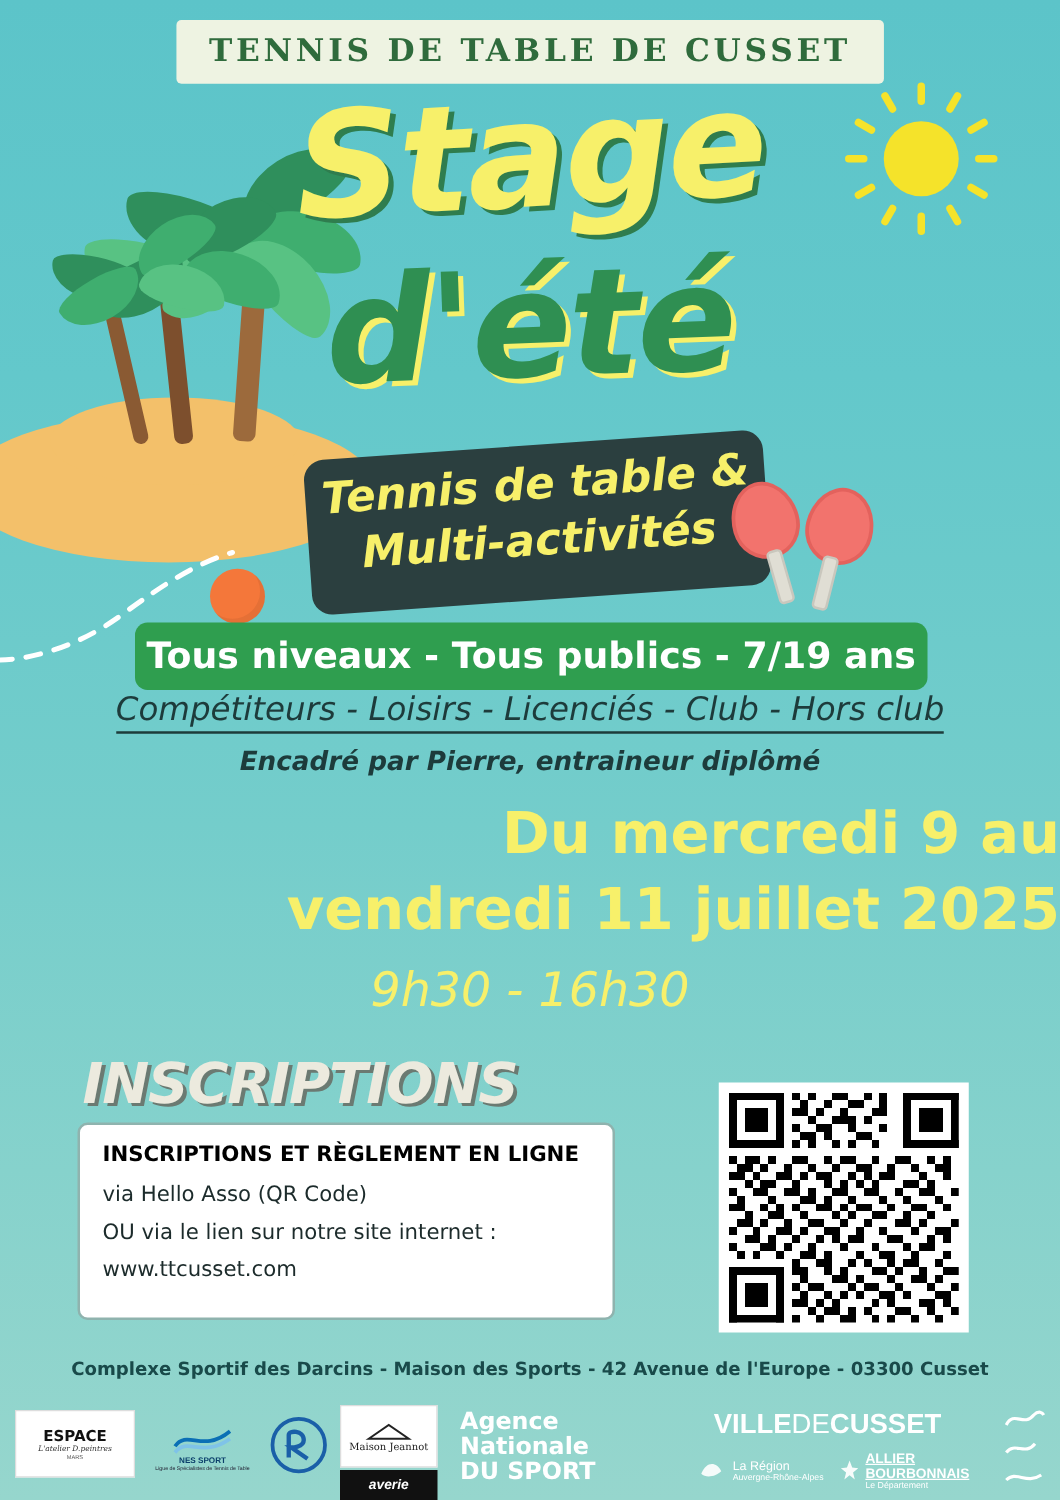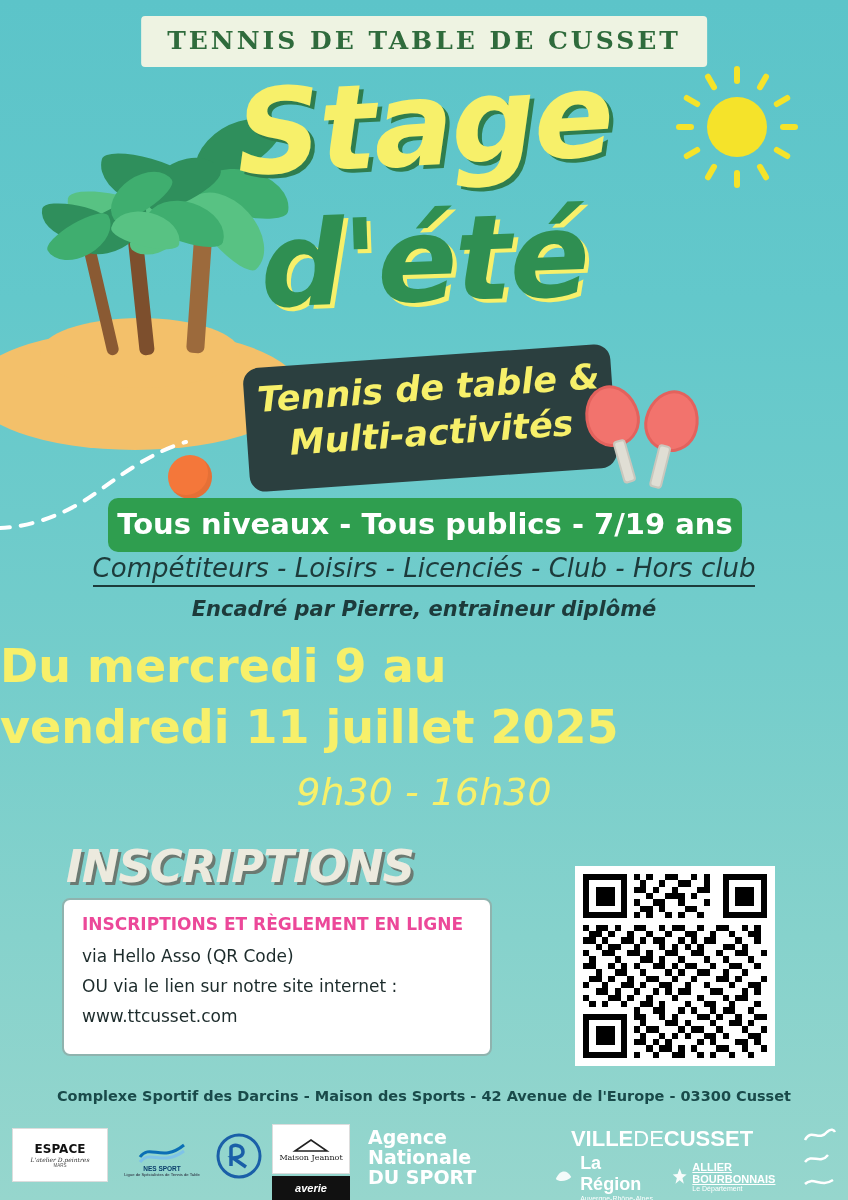--- a/index.html
+++ b/index.html
@@ -152,21 +152,21 @@
     position: absolute; width: 100%; text-align: center; z-index: 10;
     font-family: "DejaVu Sans", sans-serif;
     font-style: italic; color: #1d3b3b;
   }
   .sub1 { top: 553px; font-size: 26px; }
   .sub1 span { border-bottom: 2px solid #1d3b3b; padding-bottom: 2px; }
   .sub2 { top: 597px; font-size: 21px; font-weight: bold; }
 
   
   .dates {
-    position: absolute; top: 636px; width: 100%; text-align: left; z-index: 10;
+    position: absolute; top: 636px; width: 100%; text-align: right; z-index: 10;
     font-family: "DejaVu Sans", sans-serif;
     font-weight: bold; font-size: 46px; line-height: 1.33;
     color: #f7f06a;
   }
   .hours {
     position: absolute; top: 770px; width: 100%; text-align: center; z-index: 10;
     font-family: "DejaVu Sans", sans-serif;
     font-style: italic; font-size: 38px; color: #f7f06a;
   }
 
@@ -179,21 +179,21 @@
     color: #eceade;
     text-shadow: 3px 3px 0 #6b7a72;
   }
   .info-box {
     position: absolute; left: 62px; top: 898px; width: 430px; height: 158px;
     background: #ffffff; border: 2px solid #8fb3ae; border-radius: 8px;
     z-index: 10; padding: 14px 18px;
   }
   .info-box .l0 {
     font-family: "DejaVu Sans", sans-serif;
-    font-weight: bold; font-size: 17px; color: #ec4899; margin-bottom: 12px;
+    font-weight: bold; font-size: 17px; color: #000000; margin-bottom: 12px;
   }
   .info-box .l {
     font-family: "DejaVu Sans", sans-serif;
     font-size: 17px; color: #1c2b2b; margin-bottom: 10px;
   }
 
   
   .qr-wrap {
     position: absolute; left: 575px; top: 866px; width: 200px; height: 200px;
     background: #ffffff; z-index: 10; padding: 8px;
@@ -229,21 +229,21 @@
   .logo-averie .t { font-size: 11px; color:#fff; font-style: italic; font-weight: bold;}
 
   .logo-ans { left: 360px; top: 16px; width: 186px; height: 60px; flex-direction: column; }
   .logo-ans .txt { font-size: 19px; font-weight: bold; color:#fff; line-height:1.05; font-family:"DejaVu Sans",sans-serif;}
 
   .logo-ville { left: 556px; top: 14px; width: 212px; height: 26px; }
   .logo-ville .t { font-size: 22px; font-weight: bold; color:#ffffff; letter-spacing:0px; }
   .logo-ville .t .thin { font-weight: normal; }
 
   .logo-region { left: 552px; top: 48px; width: 112px; height: 34px; }
-  .logo-region .t { font-size: 18px; font-weight: bold; color:#fff; }
+  .logo-region .t { font-size: 10px; font-weight: normal; color:#fff; }
   .logo-region .s { font-size: 7px; color:#fff; }
 
   .logo-allier { left: 672px; top: 46px; width: 108px; height: 36px; }
   .logo-allier .t { font-size: 11px; font-weight: bold; color:#fff;text-decoration:underline; }
   .logo-allier .s { font-size: 7px; color:#fff; }
 
   .logo-right { right: 6px; top: 12px; width: 44px; height: 70px; }
 </style>
 </head>
 <body>

